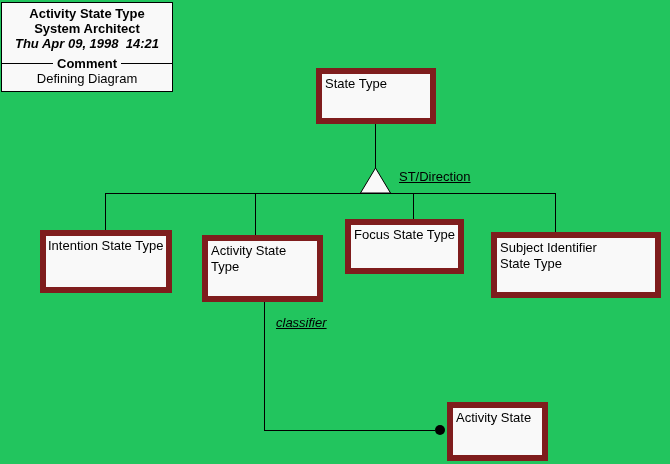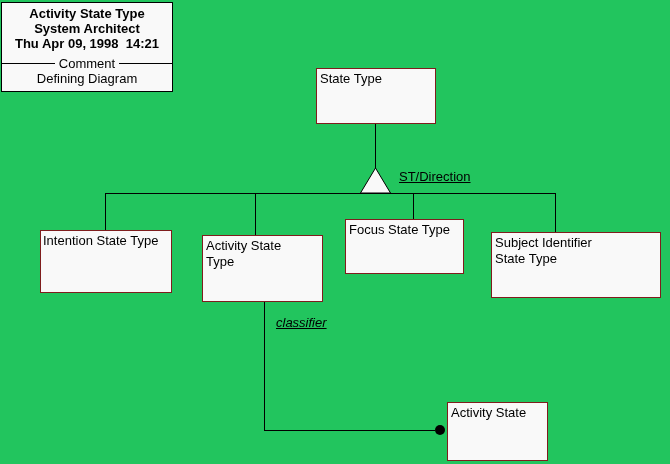--- a/index.html
+++ b/index.html
@@ -7,21 +7,21 @@
     position:relative;
     width:670px;height:464px;
     background:#22c55e;
     font-family:"Liberation Sans","DejaVu Sans",sans-serif;
     color:#000;
     overflow:hidden;
   }
   #wires{position:absolute;left:0;top:0;width:670px;height:464px;}
   .node{
     position:absolute;
-    border:1px solid #7f1d1d;
+    border:6px solid #7f1d1d;
     background:#f9f9f9;
     box-sizing:border-box;
     font-size:13px;
     line-height:16px;
   }
   .node .lbl{display:block;padding:2px 2px 0 3px;}
   .lbl-narrow{max-width:92px;}
   .lbl-mid{max-width:110px;}
   .edge-label{
     position:absolute;
@@ -36,24 +36,24 @@
     width:172px;height:90px;
     border:1px solid #000;
     background:#f9f9f9;
     box-sizing:border-box;
     text-align:center;
     font-size:13px;
   }
   #title-block .trow{line-height:15px;}
   #title-block .bold{font-weight:bold;}
   #title-block .pad-top{padding-top:3px;}
-  .pre{white-space:pre;}
+  .pre{white-space:pre;font-style:italic;}
   .divider-row{
     display:flex;align-items:center;
-    height:16px;margin-top:4px;
+    height:16px;margin-top:4px;font-weight:bold;
   }
   .divider-row .rule{flex:1;height:0;border-top:1px solid #000;}
   .divider-row .dlabel{padding:0 4px;line-height:15px;}
 </style>
 </head>
 <body>
 
 <div id="canvas">
 
   <svg id="wires" width="670" height="464" viewBox="0 0 670 464" shape-rendering="crispEdges">

